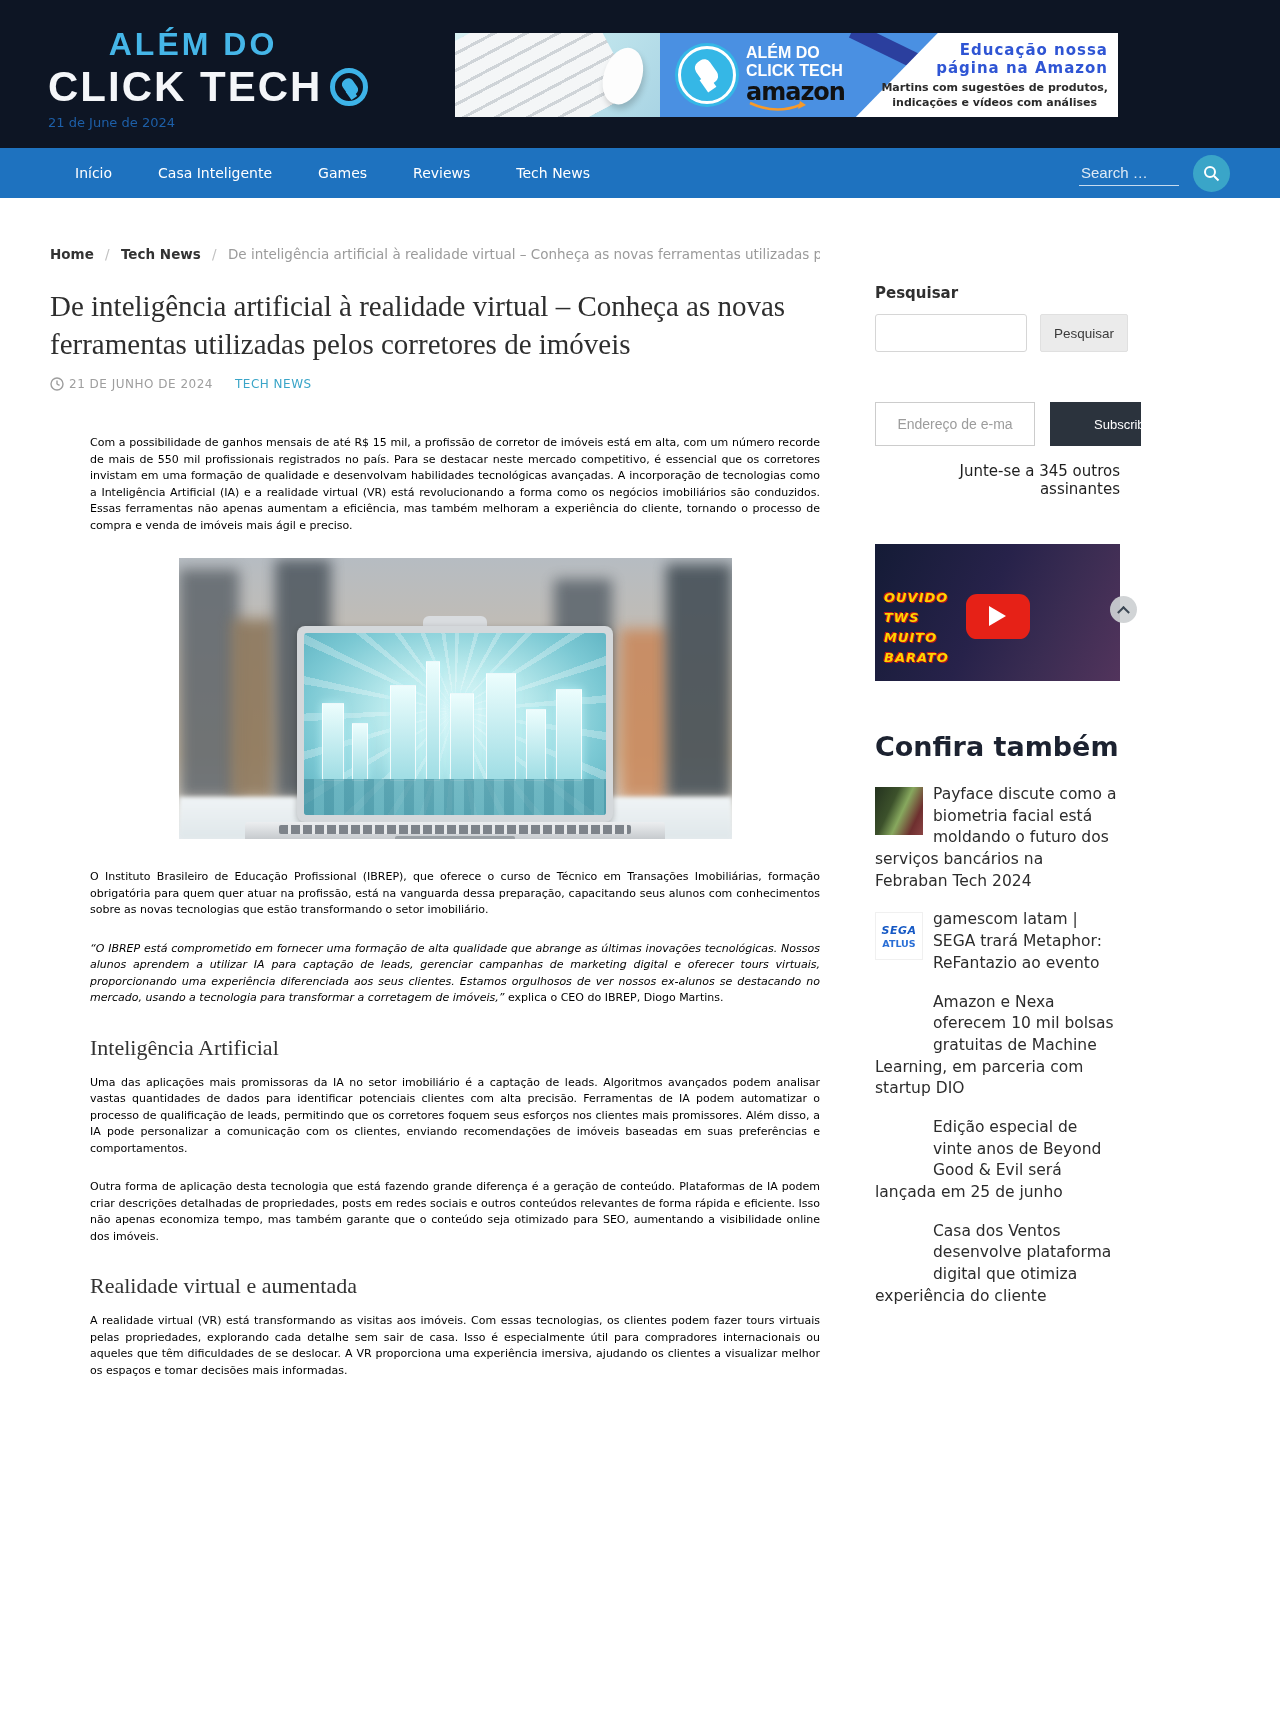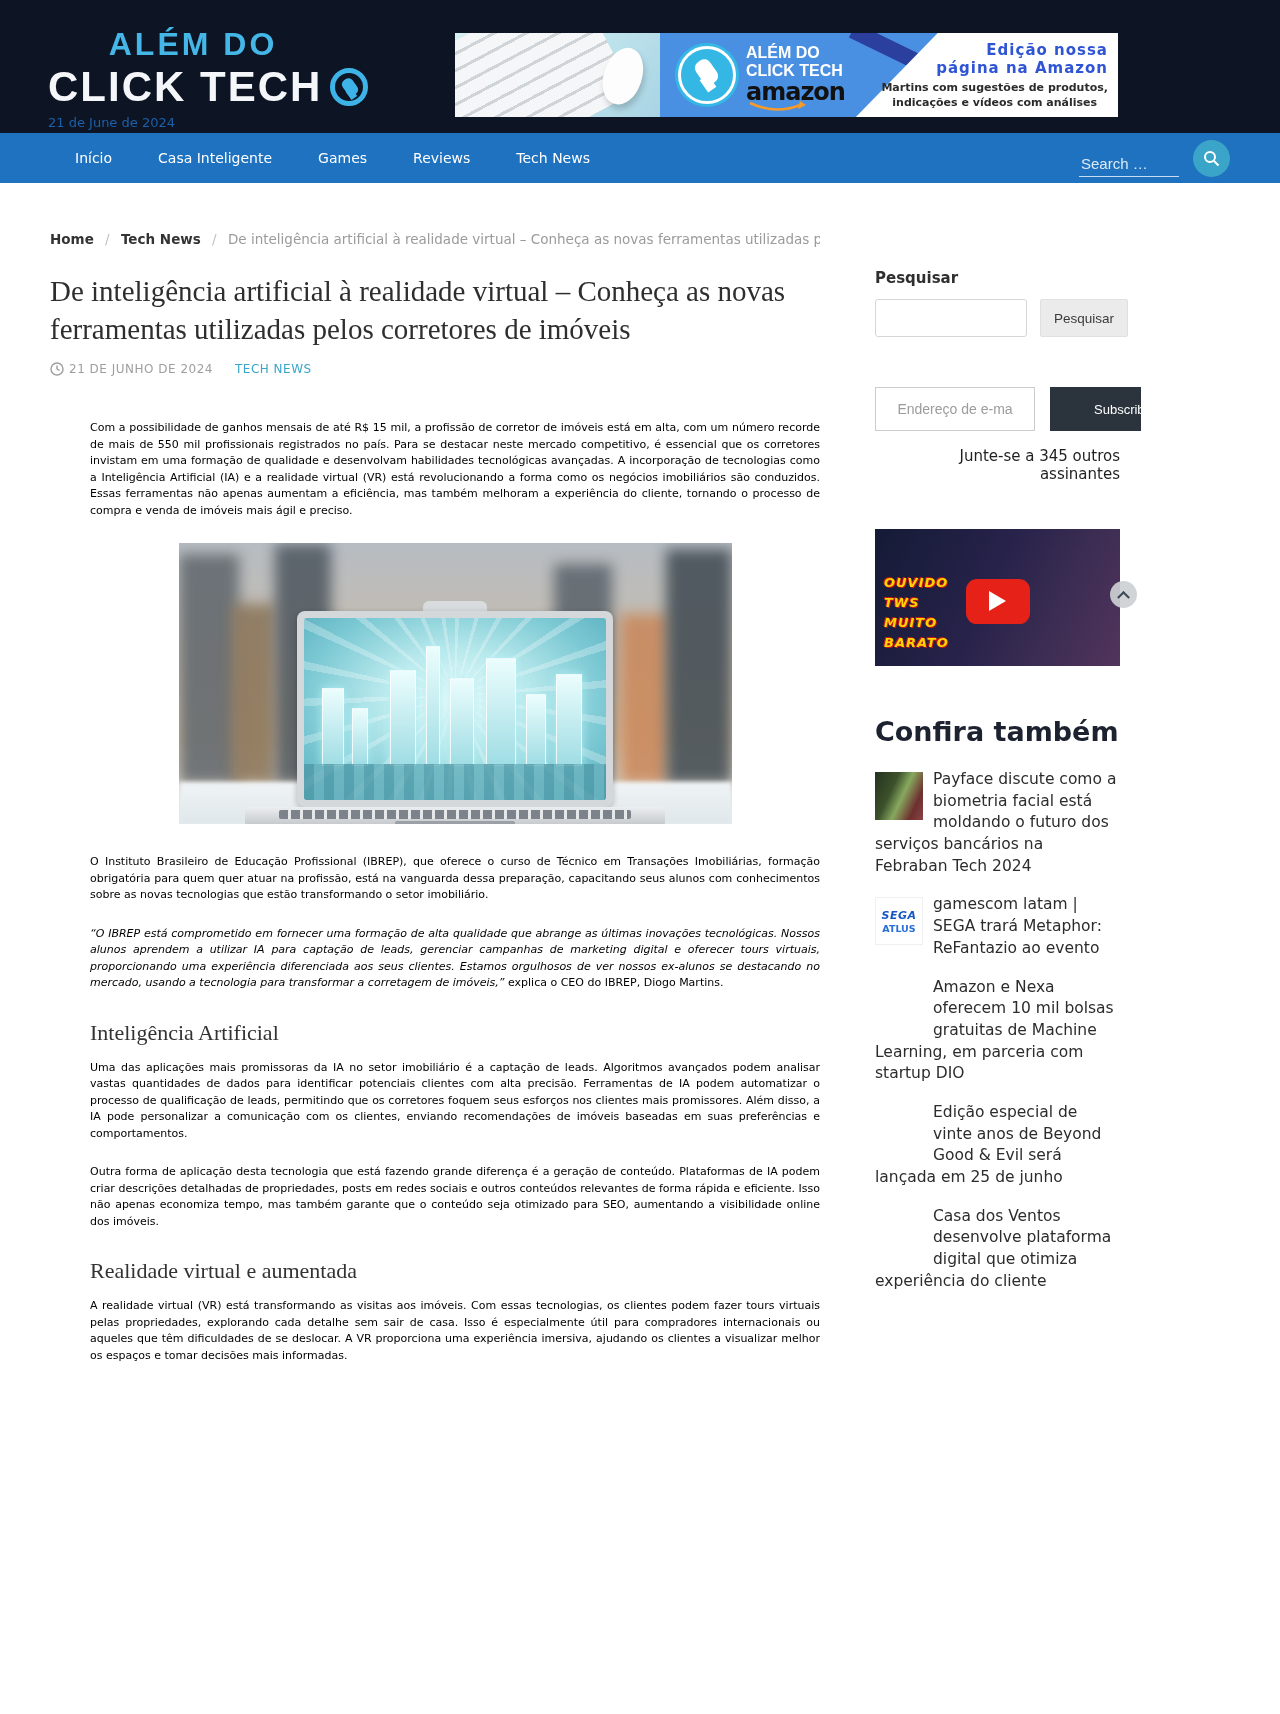--- a/index.html
+++ b/index.html
@@ -1,19 +1,19 @@
 <!DOCTYPE html>
 <html><head>
 <meta charset="utf-8">
 <style>
   * { box-sizing: border-box; margin: 0; padding: 0; }
   html,body { width: 1280px; background: #fff; font-family: "DejaVu Sans", sans-serif; }
 
   
-  .site-header { position: relative; height: 133px; background: #0d1524; overflow: hidden; }
+  .site-header { position: relative; height: 148px; background: #0d1524; overflow: hidden; }
   .logo-block { position: absolute; left: 48px; top: 26px; width: 340px; }
   .logo-top { text-align: center; width: 290px; color: #45b6e8; font-size: 32px; font-weight: bold; letter-spacing: 3px; font-family: "Liberation Sans", sans-serif; }
   .logo-row { display: flex; align-items: center; gap: 8px; }
   .logo-main { color: #f4f6f9; font-size: 42px; font-weight: bold; letter-spacing: 2px; font-family: "Liberation Sans", sans-serif; }
   .mouse-badge { width: 38px; height: 38px; border: 5px solid #3db3e8; border-radius: 50%; position: relative; flex: 0 0 auto; }
   .mouse-badge::before { content: ""; position: absolute; left: 9px; top: 5px; width: 12px; height: 18px; background: #3db3e8; border-radius: 5px; transform: rotate(-35deg); }
   .mouse-badge::after { content: ""; position: absolute; left: 13px; top: 16px; width: 7px; height: 10px; background: #3db3e8; transform: rotate(-35deg); }
   .logo-date { margin-top: 4px; color: #1d5fa8; font-size: 13px; }
 
   
@@ -32,21 +32,21 @@
   .banner-amazon svg { position: absolute; left: 2px; bottom: -7px; }
   .banner-right { position: relative; flex: 1; }
   .banner-right .white-wedge { position: absolute; inset: 0; background: #fff; clip-path: polygon(34% 0, 100% 0, 100% 100%, 4% 100%); }
   .banner-right .blue-stripe { position: absolute; left: 4%; top: -10px; width: 120%; height: 16px; background: #2b3f9e; transform: rotate(26deg); transform-origin: left top; }
   .banner-cta { position: absolute; right: 10px; top: 8px; text-align: right; color: #2f55d4; font-weight: bold; font-size: 15px; line-height: 1.2; letter-spacing: 1px; }
   .banner-desc { position: absolute; right: 10px; bottom: 6px; text-align: center; color: #2b2b2b; font-weight: bold; font-size: 11px; line-height: 1.35; }
 
   
   .nav { height: 50px; background: #1e72bf; display: flex; align-items: center; padding: 0 50px 0 75px; }
   .nav-item { color: #fff; font-size: 14px; margin-right: 46px; cursor: pointer; }
-  .nav-search { margin-left: auto; display: flex; align-items: flex-end; gap: 14px; }
+  .nav-search { margin-left: auto; display: flex; align-items: center; gap: 14px; }
   .nav-search input { background: transparent; border: none; border-bottom: 1px solid rgba(255,255,255,.75); color: #fff; font-size: 15px; width: 100px; padding: 4px 2px; outline: none; }
   .nav-search input::placeholder { color: rgba(255,255,255,.85); }
   .nav-search-btn { width: 37px; height: 37px; border-radius: 50%; border: none; background: #3aa5c8; display: flex; align-items: center; justify-content: center; cursor: pointer; }
 
   
   .layout { display: flex; padding: 48px 160px 0 50px; gap: 55px; }
   .main-col { width: 770px; flex: 0 0 auto; }
   .side-col { width: 245px; flex: 0 0 auto; padding-top: 38px; }
 
   
@@ -161,21 +161,21 @@
               <path d="M2 2 Q28 14 52 4" stroke="#f79a2a" stroke-width="2.6" fill="none"></path>
               <path d="M52 0 L58 4 L50 8 Z" fill="#f79a2a"></path>
             </svg>
         </span>
       </div>
     </div>
     <div class="banner-right">
       <div class="blue-stripe"></div>
       <div class="white-wedge"></div>
       <div class="banner-cta">
-        <div>Edição nossa</div>
+        <div>Educação nossa</div>
         <div>página na Amazon</div>
       </div>
       <div class="banner-desc">
         <div>Martins com sugestões de produtos,</div>
         <div>indicações e vídeos com análises</div>
       </div>
     </div>
   </div>
 </header>
 

